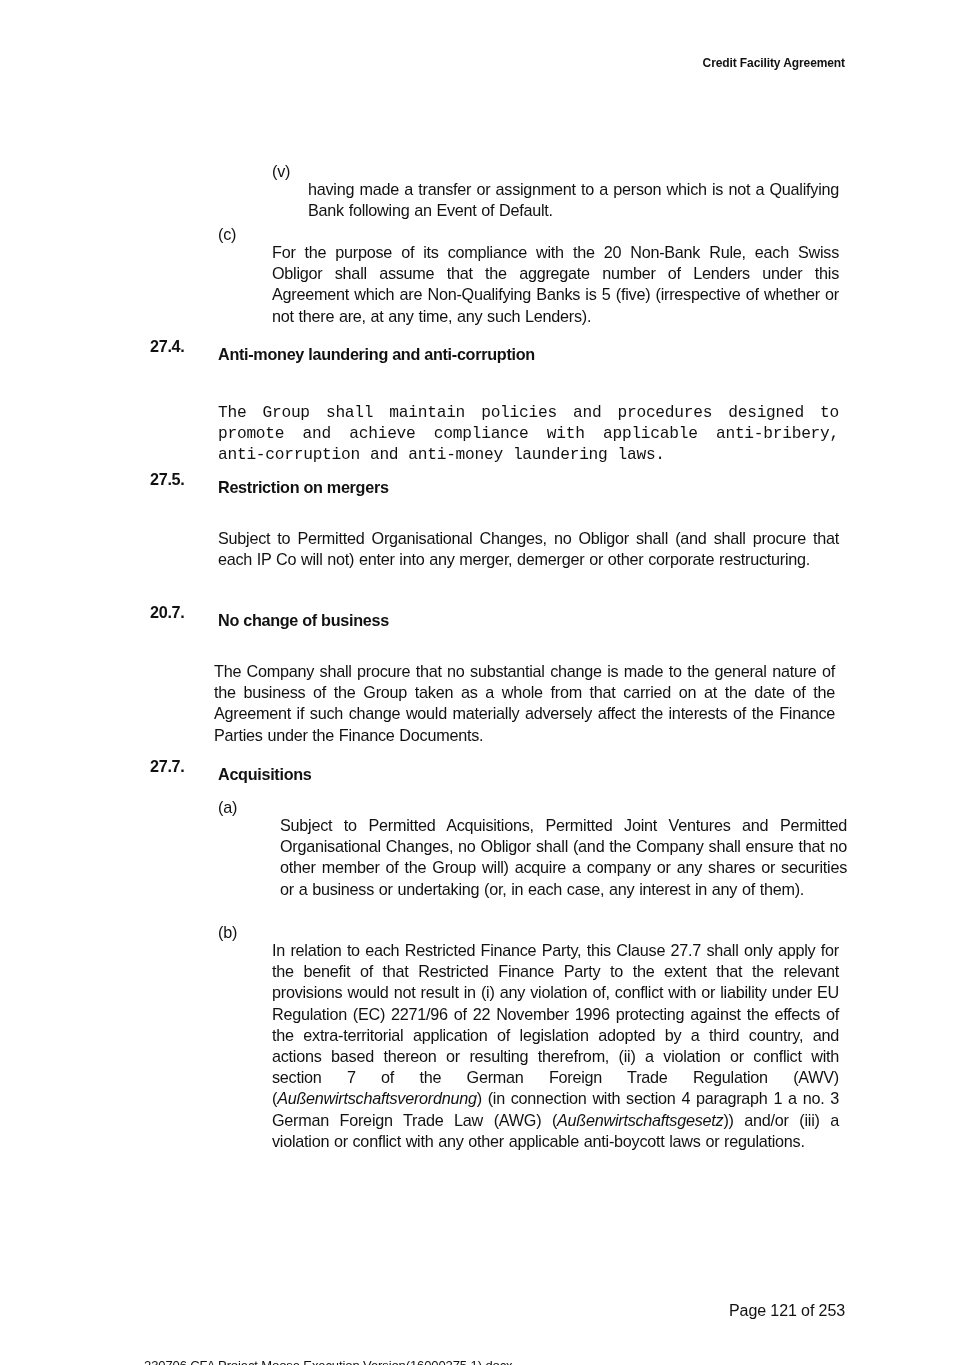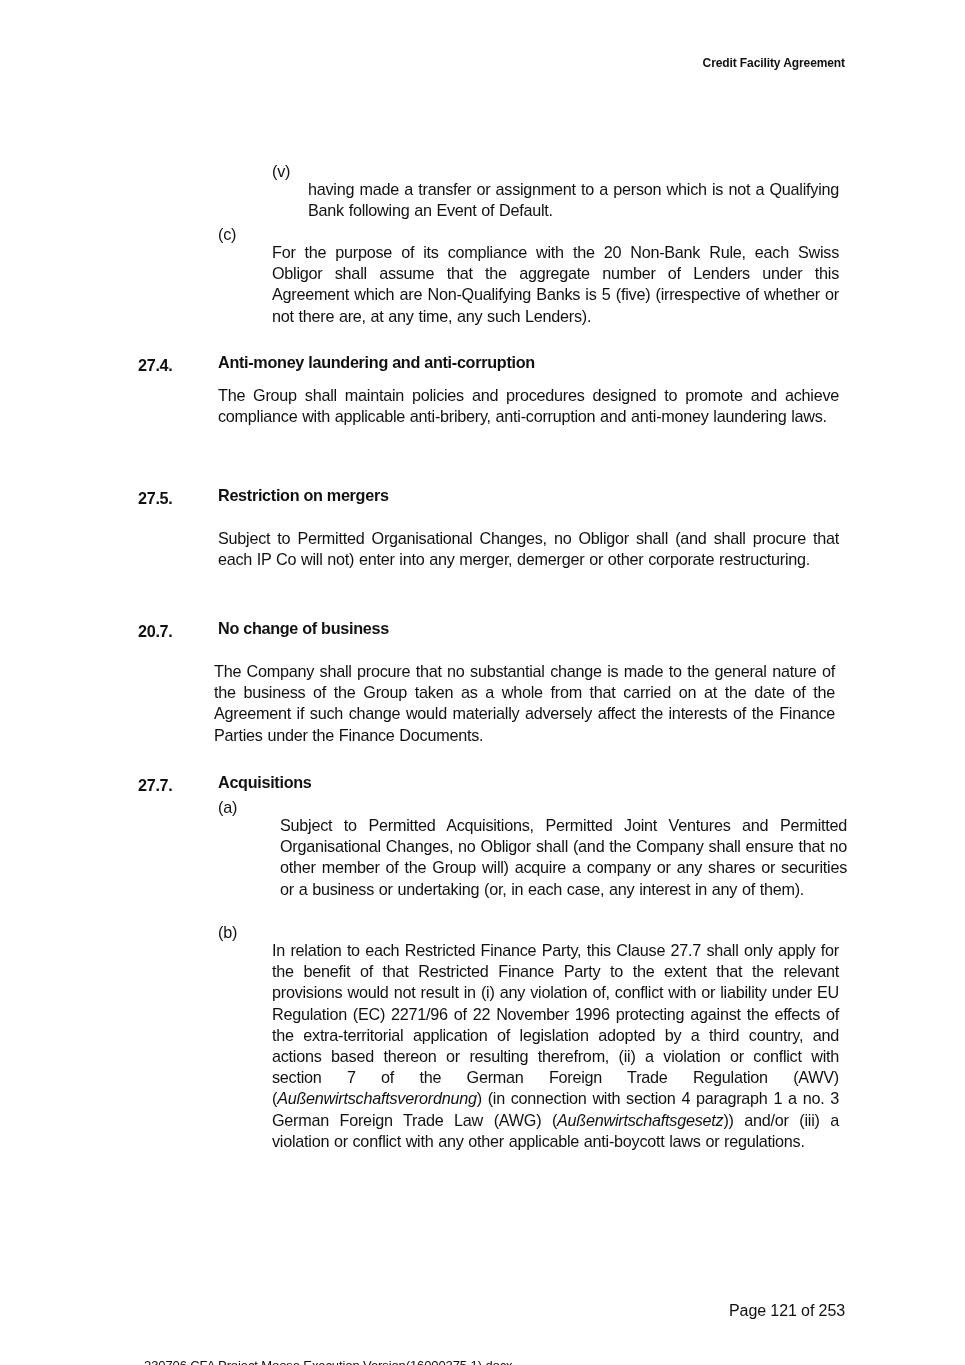--- a/index.html
+++ b/index.html
@@ -11,22 +11,22 @@
       position: absolute; top: 56px; right: 120px;
       font-size: 12px; font-weight: bold; letter-spacing: -0.1px;
     }
     .body-text {
       font-size: 16.2px; line-height: 21.2px; text-align: justify;
       letter-spacing: -0.25px; word-spacing: 0.5px;
     }
     .block { position: absolute; margin-top: 18px; }
     .num { position: absolute; }
     .heading { position: absolute; font-size: 16.2px; font-weight: bold; letter-spacing: -0.3px; }
-    .heading .hnum { position: absolute; left: 0; top: 0; margin-top: 19px; }
-    .heading .htxt { position: absolute; left: 80px; top: 16px; white-space: nowrap; }
+    .heading .hnum { position: absolute; left: 12px; top: 0; }
+    .heading .htxt { position: absolute; left: 80px; top: 8px; white-space: nowrap; }
     i { font-style: italic; }
     .footer-left { position: absolute; top: 1310px; left: 144px; font-size: 13px; letter-spacing: -0.1px; margin-top: 48px; }
     .footer-right { position: absolute; top: 1302px; right: 120px; font-size: 16px; letter-spacing: -0.1px; }
   </style>
 </head>
 <body>
 
 <div class="header-title">Credit Facility Agreement</div>
 
 <div>
@@ -36,21 +36,21 @@
 
 <div>
   <div class="num body-text" style="left:218px; top:224px;">(c)</div>
   <div class="block body-text" style="left:272px; top:224px; width:567px;">For the purpose of its compliance with the 20 Non-Bank Rule, each Swiss Obligor shall assume that the aggregate number of Lenders under this Agreement which are Non-Qualifying Banks is 5 (five) (irrespective of whether or not there are, at any time, any such Lenders).</div>
 </div>
 
 <div class="heading" style="left:138px; top:337px;">
   <span class="hnum">27.4.</span>
   <span class="htxt">Anti-money laundering and anti-corruption</span>
 </div>
-<div class="block body-text" style="left:218px; top:367px; width:621px;">The Group shall maintain policies and procedures designed to promote and achieve compliance with applicable anti-bribery, anti-corruption and anti-money laundering laws.</div>
+<div class="block body-text" style="left:218px; top:385px; width:621px;font-family:Liberation Mono, monospace;">The Group shall maintain policies and procedures designed to promote and achieve compliance with applicable anti-bribery, anti-corruption and anti-money laundering laws.</div>
 
 <div class="heading" style="left:138px; top:470px;">
   <span class="hnum">27.5.</span>
   <span class="htxt">Restriction on mergers</span>
 </div>
 <div class="block body-text" style="left:218px; top:510px; width:621px;">Subject to Permitted Organisational Changes, no Obligor shall (and shall procure that each IP Co will not) enter into any merger, demerger or other corporate restructuring.</div>
 
 <div class="heading" style="left:138px; top:603px;">
   <span class="hnum">20.7.</span>
   <span class="htxt">No change of business</span>

